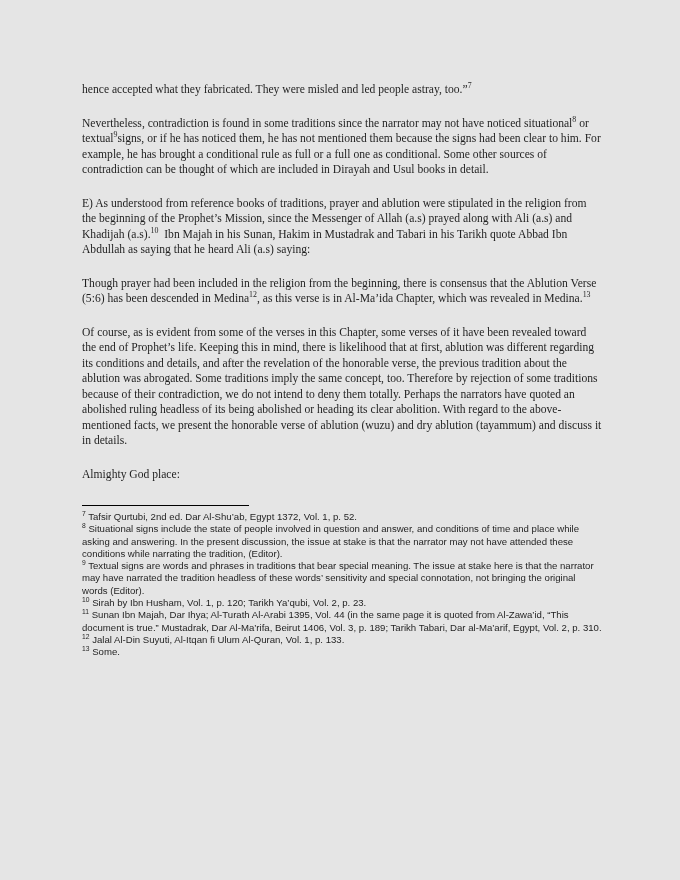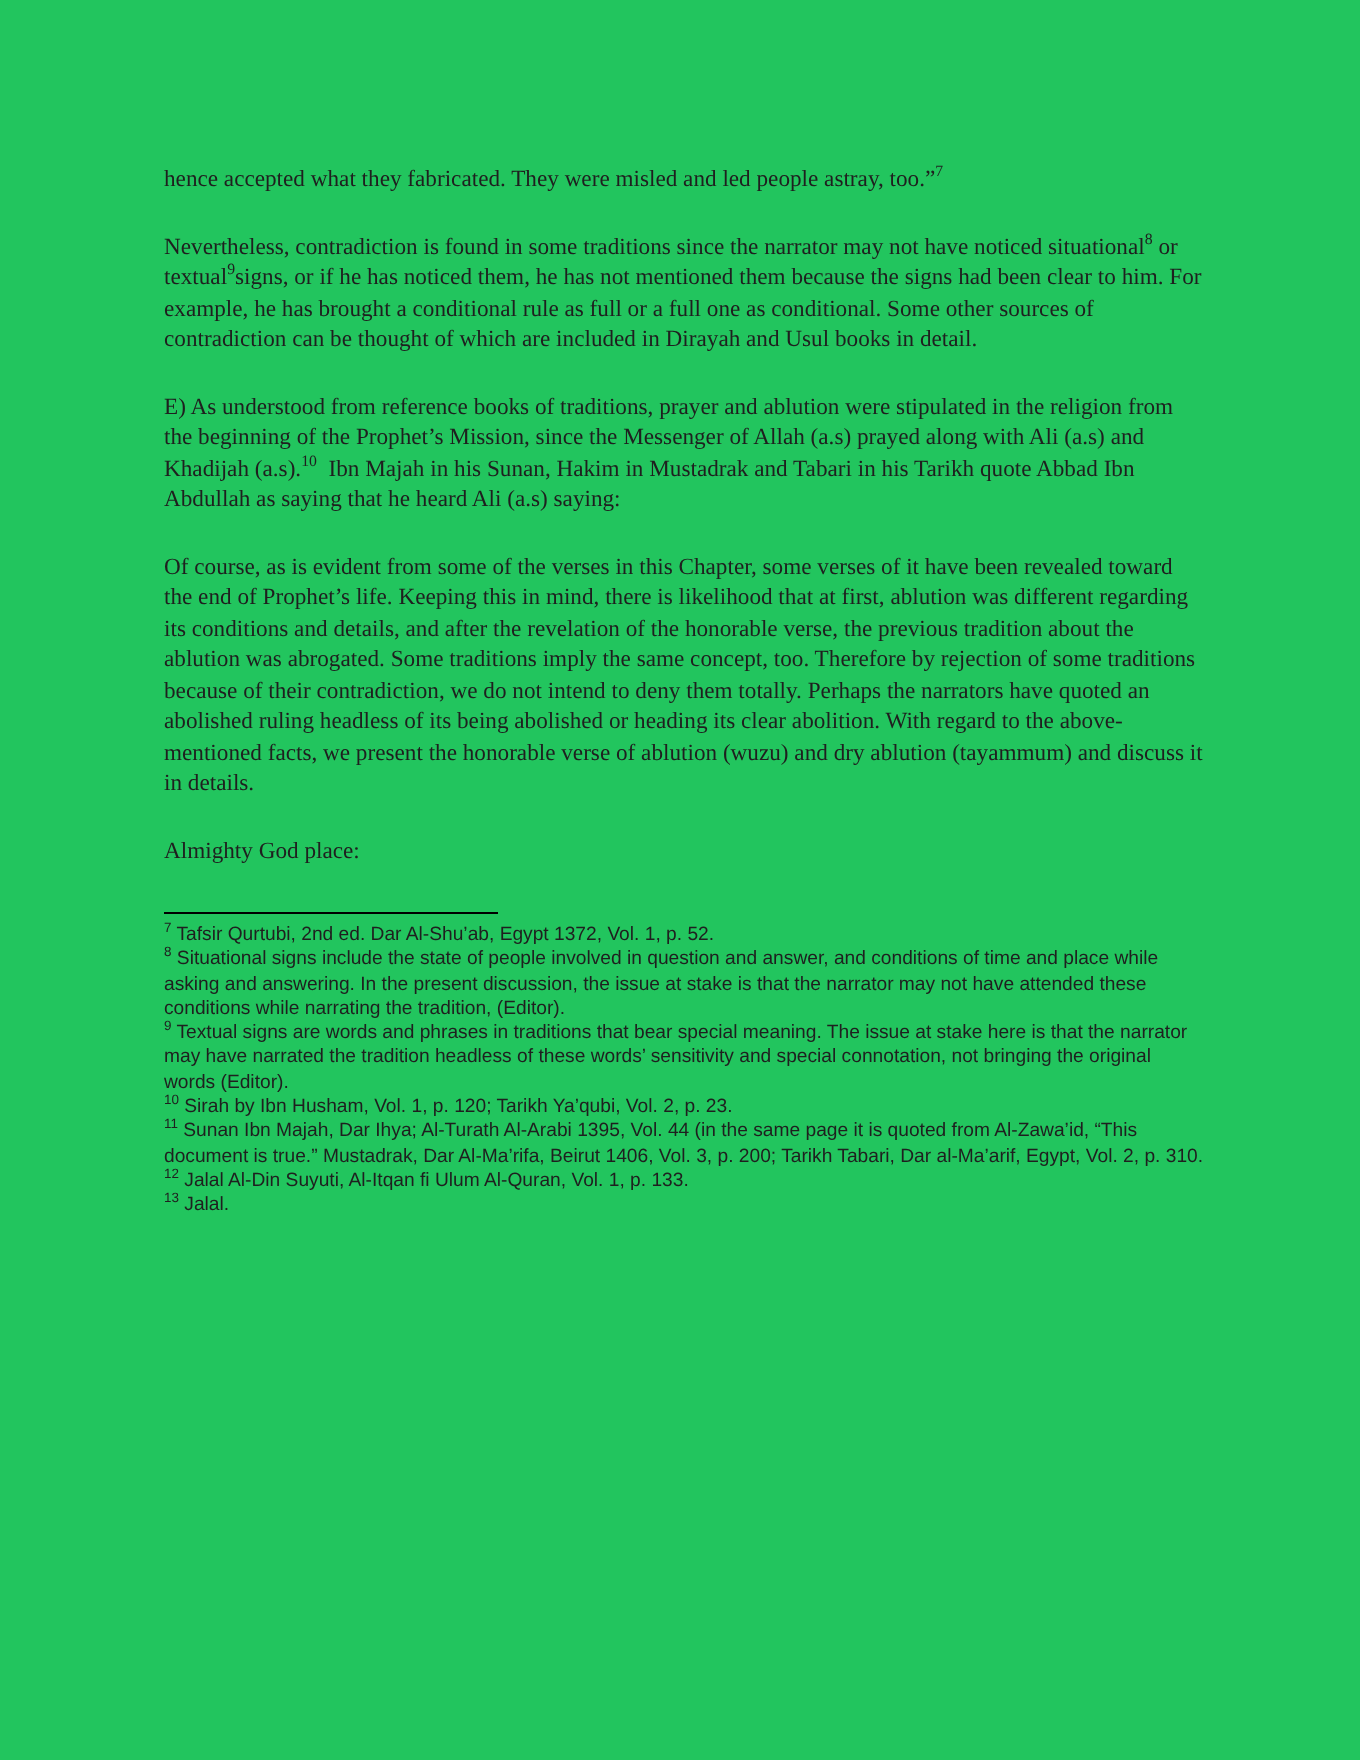--- a/index.html
+++ b/index.html
@@ -5,21 +5,21 @@
   html, body { margin: 0; padding: 0; }
   body {
     width: 680px; height: 880px;
     background: #ffffff;
     overflow: hidden;
   }
   .page {
     box-sizing: border-box;
     width: 680px; height: 880px;
     padding: 82px 78px 0 82px;
-    background: #22c55e;
+    background: #e5e5e5;
     color: #1f1f1f;
     font-family: "Liberation Serif", serif;
   }
   .body-text .para {
     margin: 0 0 18px 0;
     font-size: 11.6px;
     line-height: 15.5px;
     text-align: left;
     white-space: pre-wrap;
   }
@@ -50,29 +50,30 @@
 </style>
 </head>
 <body>
 
 <div class="page">
   <div class="body-text">
     <div id="paragraphs">
         <p class="para">hence accepted what they fabricated. They were misled and led people astray, too.”<sup class="ref">7</sup></p>
         <p class="para">Nevertheless, contradiction is found in some traditions since the narrator may not have noticed situational<sup class="ref">8</sup> or textual<sup class="ref">9</sup>signs, or if he has noticed them, he has not mentioned them because the signs had been clear to him. For example, he has brought a conditional rule as full or a full one as conditional. Some other sources of contradiction can be thought of which are included in Dirayah and Usul books in detail.</p>
         <p class="para">E) As understood from reference books of traditions, prayer and ablution were stipulated in the religion from the beginning of the Prophet’s Mission, since the Messenger of Allah (a.s) prayed along with Ali (a.s) and Khadijah (a.s).<sup class="ref">10</sup>  Ibn Majah in his Sunan, Hakim in Mustadrak and Tabari in his Tarikh quote Abbad Ibn Abdullah as saying that he heard Ali (a.s) saying:</p>
+        <p class="para">Though prayer had been included in the religion from the beginning, there is consensus that the Ablution Verse (5:6) has been descended in Medina<sup class="ref">12</sup>, as this verse is in Al-Ma’ida Chapter, which was revealed in Medina.<sup class="ref">13</sup></p>
         <p class="para">Of course, as is evident from some of the verses in this Chapter, some verses of it have been revealed toward the end of Prophet’s life. Keeping this in mind, there is likelihood that at first, ablution was different regarding its conditions and details, and after the revelation of the honorable verse, the previous tradition about the ablution was abrogated. Some traditions imply the same concept, too. Therefore by rejection of some traditions because of their contradiction, we do not intend to deny them totally. Perhaps the narrators have quoted an abolished ruling headless of its being abolished or heading its clear abolition. With regard to the above-mentioned facts, we present the honorable verse of ablution (wuzu) and dry ablution (tayammum) and discuss it in details.</p>
         <p class="para">Almighty God place:</p>
       </div>
   </div>
   <div class="footnotes">
     <div class="fn-sep"></div>
     <div id="footnotes-list">
         <p class="fn"><sup class="fn-num">7</sup><span> Tafsir Qurtubi, 2nd ed. Dar Al-Shu’ab, Egypt 1372, Vol. 1, p. 52.</span></p>
         <p class="fn"><sup class="fn-num">8</sup><span> Situational signs include the state of people involved in question and answer, and conditions of time and place while asking and answering. In the present discussion, the issue at stake is that the narrator may not have attended these conditions while narrating the tradition, (Editor).</span></p>
         <p class="fn"><sup class="fn-num">9</sup><span> Textual signs are words and phrases in traditions that bear special meaning. The issue at stake here is that the narrator may have narrated the tradition headless of these words’ sensitivity and special connotation, not bringing the original words (Editor).</span></p>
         <p class="fn"><sup class="fn-num">10</sup><span> Sirah by Ibn Husham, Vol. 1, p. 120; Tarikh Ya’qubi, Vol. 2, p. 23.</span></p>
-        <p class="fn"><sup class="fn-num">11</sup><span> Sunan Ibn Majah, Dar Ihya; Al-Turath Al-Arabi 1395, Vol. 44 (in the same page it is quoted from Al-Zawa’id, “This document is true.” Mustadrak, Dar Al-Ma’rifa, Beirut 1406, Vol. 3, p. 200; Tarikh Tabari, Dar al-Ma’arif, Egypt, Vol. 2, p. 310.</span></p>
+        <p class="fn"><sup class="fn-num">11</sup><span> Sunan Ibn Majah, Dar Ihya; Al-Turath Al-Arabi 1395, Vol. 44 (in the same page it is quoted from Al-Zawa’id, “This document is true.” Mustadrak, Dar Al-Ma’rifa, Beirut 1406, Vol. 3, p. 189; Tarikh Tabari, Dar al-Ma’arif, Egypt, Vol. 2, p. 310.</span></p>
         <p class="fn"><sup class="fn-num">12</sup><span> Jalal Al-Din Suyuti, Al-Itqan fi Ulum Al-Quran, Vol. 1, p. 133.</span></p>
-        <p class="fn"><sup class="fn-num">13</sup><span> Jalal.</span></p>
+        <p class="fn"><sup class="fn-num">13</sup><span> Some.</span></p>
       </div>
   </div>
 </div>
 
 </body></html>

